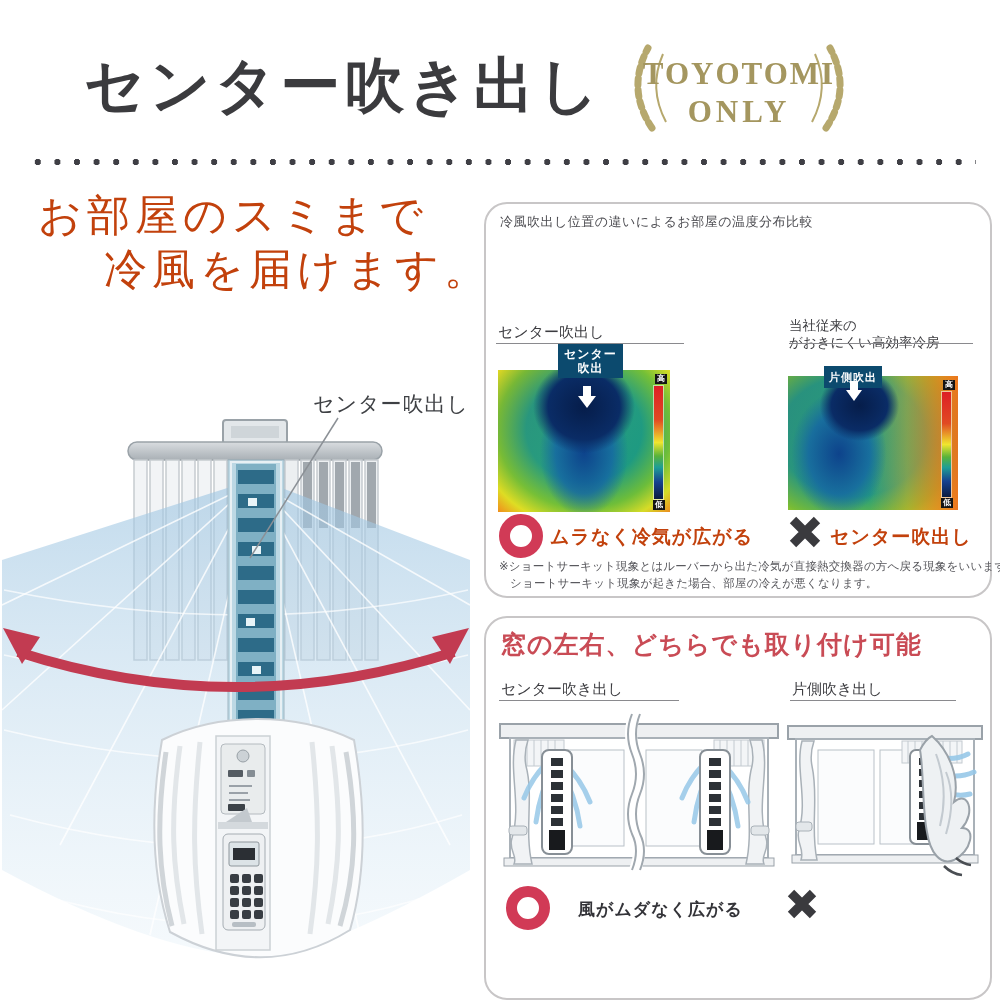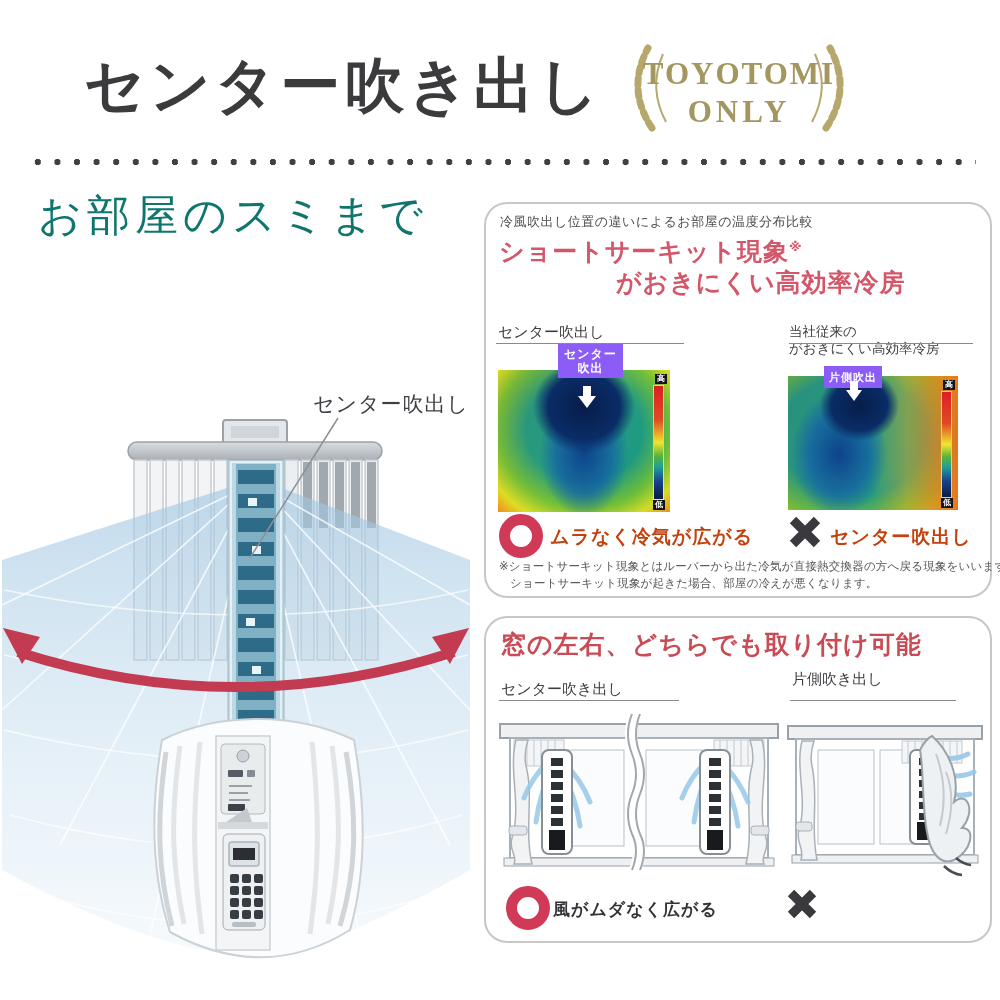--- a/index.html
+++ b/index.html
@@ -10,32 +10,32 @@
   .title{position:absolute;left:84px;top:46px;font-size:60px;font-weight:800;
          color:#3b3b3e;letter-spacing:4px;white-space:nowrap;}
   .badge-svg{position:absolute;left:614px;top:32px;}
 
   .divider{position:absolute;left:28px;top:157px;width:948px;height:10px;
            background-image:radial-gradient(circle 3.3px,#3f3f45 97%,transparent 100%);
            background-size:19.6px 10px;background-repeat:repeat-x;}
 
   
   .tagline{position:absolute;left:38px;top:188px;font-size:43px;font-weight:500;
-           color:#0f766e;letter-spacing:5px;line-height:54px;white-space:nowrap;}
+           color:#c2410c;letter-spacing:5px;line-height:54px;white-space:nowrap;}
   .tagline .l2{padding-left:66px;}
 
   
   .callout{position:absolute;left:313px;top:390px;font-size:21px;color:#3e4044;letter-spacing:1px;}
   .product-svg{position:absolute;left:0px;top:390px;}
 
   
   .panel{position:absolute;left:484px;width:508px;border:2px solid #c8c6c7;border-radius:23px;
          background:#fff;box-sizing:border-box;}
   .panel1{top:202px;height:396px;}
-  .panel2{top:616px;height:327px;}
+  .panel2{top:616px;height:384px;}
 
   .p-sub{position:absolute;left:14px;top:9px;font-size:13px;color:#4a4a4f;letter-spacing:.5px;}
   .p1-head{position:absolute;left:13px;top:27px;font-size:25px;font-weight:800;color:#d4566a;
            line-height:31px;letter-spacing:1px;white-space:nowrap;}
   .p1-head sup{font-size:13px;}
   .p1-head .ind{padding-left:117px;display:block;}
 
   .col-label{position:absolute;font-size:15px;color:#3c3c40;}
   .col-label.small{font-size:13.5px;line-height:17px;}
   .ul{position:absolute;height:0;border-top:1.5px solid #8a8a8e;}
@@ -56,21 +56,21 @@
       linear-gradient(115deg,#e2482a 0%,#eb8c22 20%,#ded832 48%,#7cc04c 75%,#2aa382 100%);}
 
   .tscale{position:absolute;right:7px;top:16px;bottom:13px;width:9px;
           background:linear-gradient(#dd1f26 0%,#e14a22 30%,#f0e62e 50%,#58b33a 62%,#1e9e96 72%,#16418f 85%,#0a1c40 100%);
           box-shadow:0 0 0 1px rgba(255,255,255,.55);}
   .tlab{position:absolute;font-size:8px;line-height:10px;background:#141414;color:#fff;
         padding:0 2px;font-weight:700;}
   .tlab.hi{right:3px;top:4px;}
   .tlab.lo{right:5px;bottom:2px;}
 
-  .vbadge{position:absolute;background:#8b5cf6;color:#fff;font-weight:700;text-align:center;
+  .vbadge{position:absolute;background:#0c4a6e;color:#fff;font-weight:700;text-align:center;
           z-index:3;padding:3px 6px;font-size:12px;line-height:14px;letter-spacing:1px;}
   .vbadge.b1{left:72px;top:140px;}
   .vbadge.b2{left:338px;top:162px;font-size:11px;padding:4px 5px;}
   .varrow{position:absolute;z-index:3;}
   .varrow.a1{left:92px;top:182px;}
   .varrow.a2{left:360px;top:177px;}
 
   .ring{position:absolute;box-sizing:border-box;width:44px;height:44px;border:11px solid #d13a56;
         border-radius:50%;}
   .xmark{position:absolute;}
@@ -101,20 +101,21 @@
       <path d="M198,90 Q216,56 201,22" stroke="#b6a86d" stroke-width="2" fill="none"></path>
     </g>
     <text x="125" y="52" text-anchor="middle" font-family="Liberation Serif, serif" font-size="31" font-weight="bold" fill="#a4965f" letter-spacing="2">TOYOTOMI</text>
     <text x="125" y="90" text-anchor="middle" font-family="Liberation Serif, serif" font-size="31" font-weight="bold" fill="#a4965f" letter-spacing="4">ONLY</text>
   </svg>
 
   <div class="divider"></div>
 
   <div class="tagline">
     <div class="l1">お部屋のスミまで</div>
+    <div class="l2">冷風を届けます。</div>
   </div>
 
   <div class="callout">センター吹出し</div>
 
   <svg class="product-svg" width="472" height="590" viewBox="0 0 472 590">
     <defs>
       <linearGradient id="gAir" x1="0" y1="0" x2="0" y2="1">
         <stop offset="0" stop-color="#9fc6e2" stop-opacity="0.85"></stop>
         <stop offset="1" stop-color="#d9eaf5" stop-opacity="0.35"></stop>
       </linearGradient>
@@ -255,29 +256,25 @@
 
     <g>
       <path d="M18,262 Q236,332 454,262" stroke="#c23b51" stroke-width="10" fill="none"></path>
       <polygon points="3,238 40,247 22,274" fill="#c23b51"></polygon>
       <polygon points="469,238 432,247 450,274" fill="#c23b51"></polygon>
     </g>
   </svg>
 
   <div class="panel panel1">
     <div class="p-sub">冷風吹出し位置の違いによるお部屋の温度分布比較</div>
-    <div class="p1-head">
-      <span>ショートサーキット現象</span><sup>※</sup>
-      <span class="ind">がおきにくい高効率冷房</span>
-    </div>
 
     <div class="col-label" style="left:12px;top:119px;">センター吹出し</div>
     <div class="ul" style="left:10px;top:139px;width:188px;"></div>
 
-    <div class="col-label small" style="left:303px;top:119px;">
+    <div class="col-label small" style="left:303px;top:113px;">
       <div>当社従来の</div>
       <div>がおきにくい高効率冷房</div>
     </div>
     <div class="ul" style="left:303px;top:139px;width:184px;"></div>
 
     <div class="vbadge b1">
       <div>センター</div>
       <div>吹出</div>
     </div>
     <svg class="varrow a1" width="18" height="22">
@@ -315,21 +312,21 @@
       <span class="l2">ショートサーキット現象が起きた場合、部屋の冷えが悪くなります。</span>
     </div>
   </div>
 
   <div class="panel panel2">
     <div class="p2-head">窓の左右、どちらでも取り付け可能</div>
 
     <div class="col-label" style="left:15px;top:62px;">センター吹き出し</div>
     <div class="ul" style="left:13px;top:82px;width:180px;"></div>
 
-    <div class="col-label" style="left:306px;top:52px;">片側吹き出し</div>
+    <div class="col-label" style="left:306px;top:62px;">片側吹き出し</div>
     <div class="ul" style="left:304px;top:82px;width:166px;"></div>
 
     <svg class="illus" style="left:8px;top:92px;" width="290" height="178" viewBox="0 0 290 178">
       <rect x="6" y="14" width="278" height="14" fill="#eef0f2" stroke="#9aa2a9" stroke-width="2"></rect>
       <rect x="16" y="28" width="258" height="120" fill="#ffffff" stroke="#a9b1b8" stroke-width="2"></rect>
       <rect x="74" y="40" width="56" height="96" fill="#fbfcfd" stroke="#b9c1c8"></rect>
       <rect x="152" y="40" width="56" height="96" fill="#fbfcfd" stroke="#b9c1c8"></rect>
       <rect x="10" y="148" width="270" height="8" fill="#eef0f2" stroke="#9aa2a9"></rect>
       <g>
         <rect x="20" y="30" width="50" height="26" fill="#f3f5f7" stroke="#c3cad0"></rect>
@@ -445,20 +442,20 @@
         <path d="M152,40 C160,62 162,88 156,112" stroke="#c3cad0" stroke-width="2" fill="none"></path>
         <path d="M162,58 C170,78 168,100 162,120" stroke="#c3cad0" stroke-width="2" fill="none"></path>
       </g>
       <g stroke="#4a4e53" stroke-width="2.5" fill="none">
         <path d="M160,152 q8,8 18,9"></path>
           <path d="M172,144 q7,6 15,7"></path>
       </g>
     </svg>
 
     <div class="ring" style="left:20px;top:268px;"></div>
-    <div class="vtext2" style="left:67px;top:280px;">風がムダなく広がる</div>
+    <div class="vtext2" style="left:92px;top:280px;">風がムダなく広がる</div>
 
     <svg class="xmark" style="left:300px;top:270px;" width="32" height="32">
       <path d="M5,5 L27,27 M27,5 L5,27" stroke="#3a3a3e" stroke-width="9"></path>
     </svg>
   </div>
 
 </div>
 
 </body></html>

